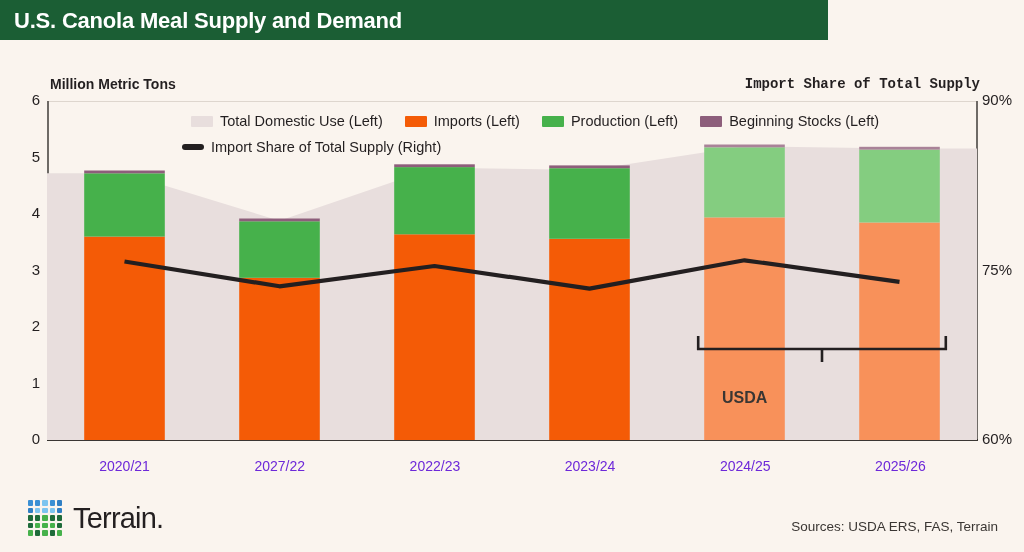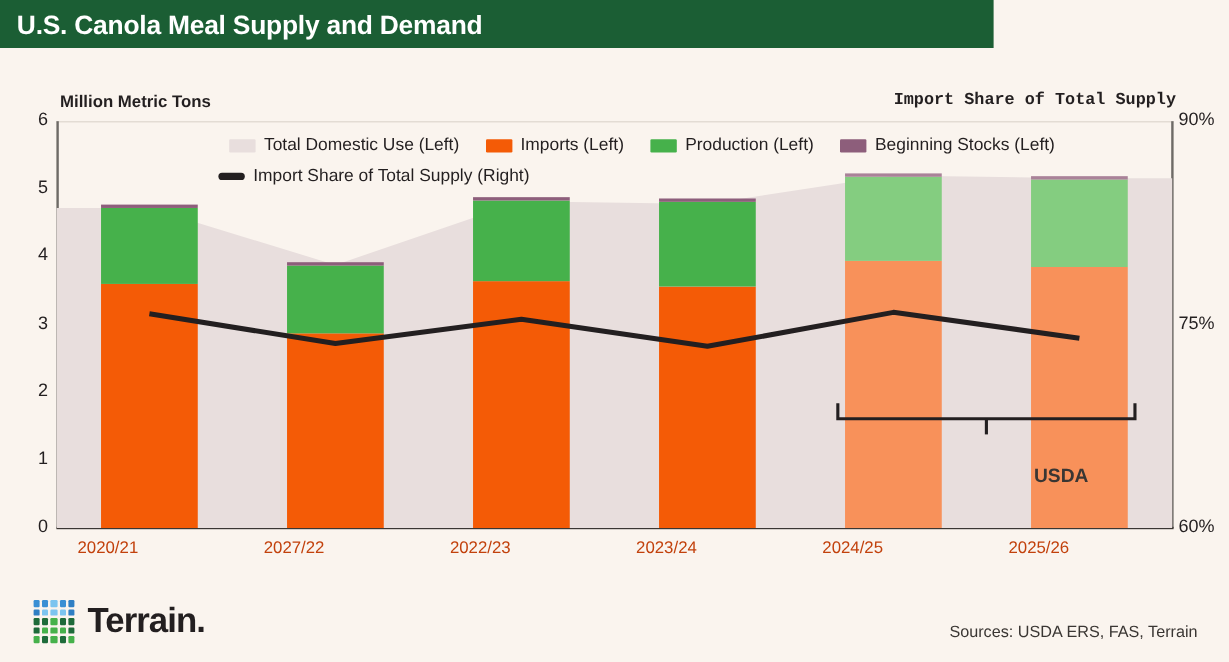--- a/index.html
+++ b/index.html
@@ -40,51 +40,51 @@
 
   .ytick{
     position:absolute;font-size:15px;color:#231f20;text-align:right;
     width:34px;
   }
   .ytick-right{
     position:absolute;font-size:15px;color:#231f20;text-align:left;
     width:52px;left:982px;
   }
   .xtick{
-    position:absolute;top:448px;font-size:14px;color:#c2410c;
-    text-align:left;width:120px;
+    position:absolute;top:458px;font-size:14px;color:#6d28d9;
+    text-align:center;width:120px;
   }
 
   
   #legend{
     position:absolute;left:47px;top:104px;width:930px;height:48px;
     pointer-events:none;
   }
   .legend-row{position:absolute;left:0;width:930px;height:22px;display:flex;
     justify-content:center;align-items:center;gap:22px;padding-left:23px;}
   #legend-row1{top:6px;}
   #legend-row2{top:32px;justify-content:flex-start;padding-left:135px;}
   .legend-item{display:flex;align-items:center;gap:7px;}
   .legend-swatch{width:22px;height:11px;border-radius:1px;display:inline-block;}
   .legend-swatch.line{height:6px;border-radius:3px;}
   .legend-label{font-size:14.5px;color:#231f20;white-space:nowrap;}
 
   
   #forecast-annot{
     position:absolute;left:722px;top:388px;width:185px;
-    text-align:right;font-size:16px;font-weight:bold;color:#3a3633;
+    text-align:left;font-size:16px;font-weight:bold;color:#3a3633;
     line-height:19px;
   }
 
   
   #logo-wrap{position:absolute;left:28px;top:500px;display:flex;align-items:center;gap:11px;}
   #logo-grid{width:34px;height:36px;display:grid;
     grid-template-columns:repeat(5,1fr);grid-template-rows:repeat(5,1fr);gap:2px;}
   #logo-grid i{display:block;border-radius:1px;}
-  #logo-text{font-size:29px;font-weight:bold;color:#231f20;letter-spacing:-0.8px;}
+  #logo-text{font-size:29px;font-weight:normal;color:#231f20;letter-spacing:-0.8px;}
   #sources{position:absolute;right:26px;top:519px;font-size:13.5px;color:#3a3633;}
 </style>
 </head>
 <body>
 
 <div id="header">
   <div class="title">U.S. Canola Meal Supply and Demand</div>
 </div>
 
 <div class="axis-caption" id="left-caption">Million Metric Tons</div>

